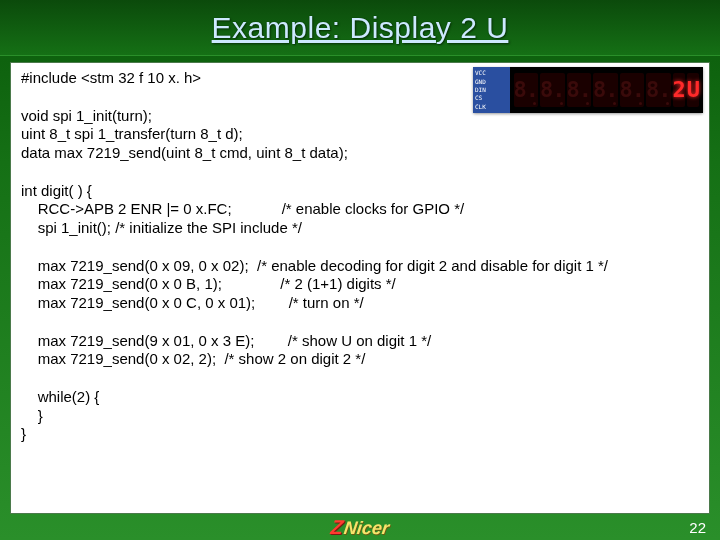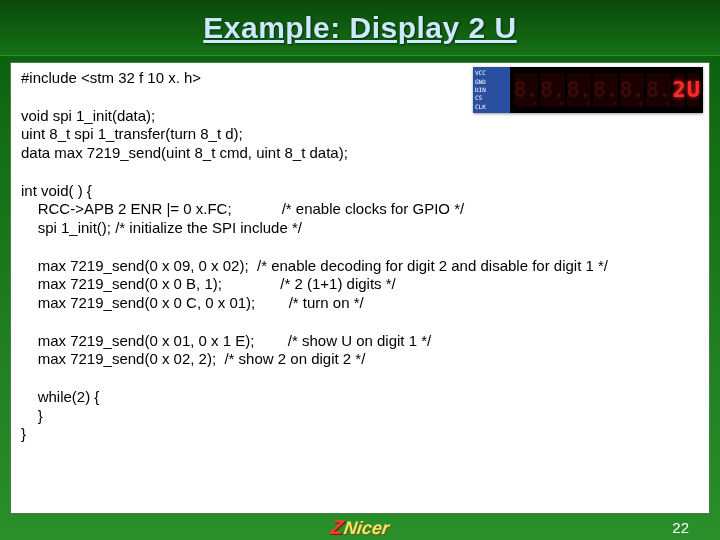--- a/index.html
+++ b/index.html
@@ -10,21 +10,21 @@
     position: relative;
     display: flex; flex-direction: column;
   }
   .title-bar {
     width: 100%; height: 56px;
     display: flex; align-items: center; justify-content: center;
     background: linear-gradient(to bottom, #0b4a0b 0%, #157015 100%);
     border-bottom: 1px solid #2a8f2a;
   }
   .title-text {
-    font-size: 30px; font-weight: bold;
+    font-size: 30px; font-weight: normal;
     color: #cde9ff;
     text-shadow: 1px 1px 2px #063006, 0 0 1px #063006;
     text-decoration: underline;
     letter-spacing: 0.5px;
     text-align: center;
   }
   .content-box {
     margin: 6px 10px 0 10px;
     background: #ffffff;
     border: 1px solid #4b7a4b;
@@ -83,21 +83,21 @@
     text-shadow: 1px 1px 0 #7a1a10;
     transform: skewX(-8deg);
   }
   .logo .nicer {
     font-size: 18px; color: #f7e36b;
     text-shadow: 1px 1px 0 #6b5a10;
     margin-left: 1px;
     transform: skewX(-8deg);
   }
   .page-num {
-    position: absolute; right: 31px; bottom: 4px;
+    position: absolute; right: 14px; bottom: 4px;
     font-size: 15px; color: #ffffff;
   }
 </style>
 </head>
 <body>
 
 <div class="slide">
 
   <div class="title-bar">
     <div class="title-text">Example: Display 2 U</div>
@@ -142,33 +142,33 @@
             <span>2</span>
           </div>
         <div class="seg on">
             <span>U</span>
           </div>
       </div>
     </div>
 
 <div class="code-block"><span>#include &lt;stm 32 f 10 x. h&gt;</span>
 <span></span>
-<span>void spi 1_init(data);</span>
+<span>void spi 1_init(turn);</span>
 <span>uint 8_t spi 1_transfer(turn 8_t d);</span>
 <span>data max 7219_send(uint 8_t cmd, uint 8_t data);</span>
 <span></span>
-<span>int void( ) {</span>
+<span>int digit( ) {</span>
 <span>    RCC-&gt;APB 2 ENR |= 0 x.FC;            /* enable clocks for GPIO */</span>
 <span>    spi 1_init(); /* initialize the SPI include */</span>
 <span></span>
 <span>    max 7219_send(0 x 09, 0 x 02);  /* enable decoding for digit 2 and disable for digit 1 */</span>
 <span>    max 7219_send(0 x 0 B, 1);              /* 2 (1+1) digits */</span>
 <span>    max 7219_send(0 x 0 C, 0 x 01);        /* turn on */</span>
 <span></span>
-<span>    max 7219_send(0 x 01, 0 x 1 E);        /* show U on digit 1 */</span>
+<span>    max 7219_send(9 x 01, 0 x 3 E);        /* show U on digit 1 */</span>
 <span>    max 7219_send(0 x 02, 2);  /* show 2 on digit 2 */</span>
 <span></span>
 <span>    while(2) {</span>
 <span>    }</span>
 <span>}</span></div>
 
   </div>
 
   <div class="footer">
     <div class="logo">

